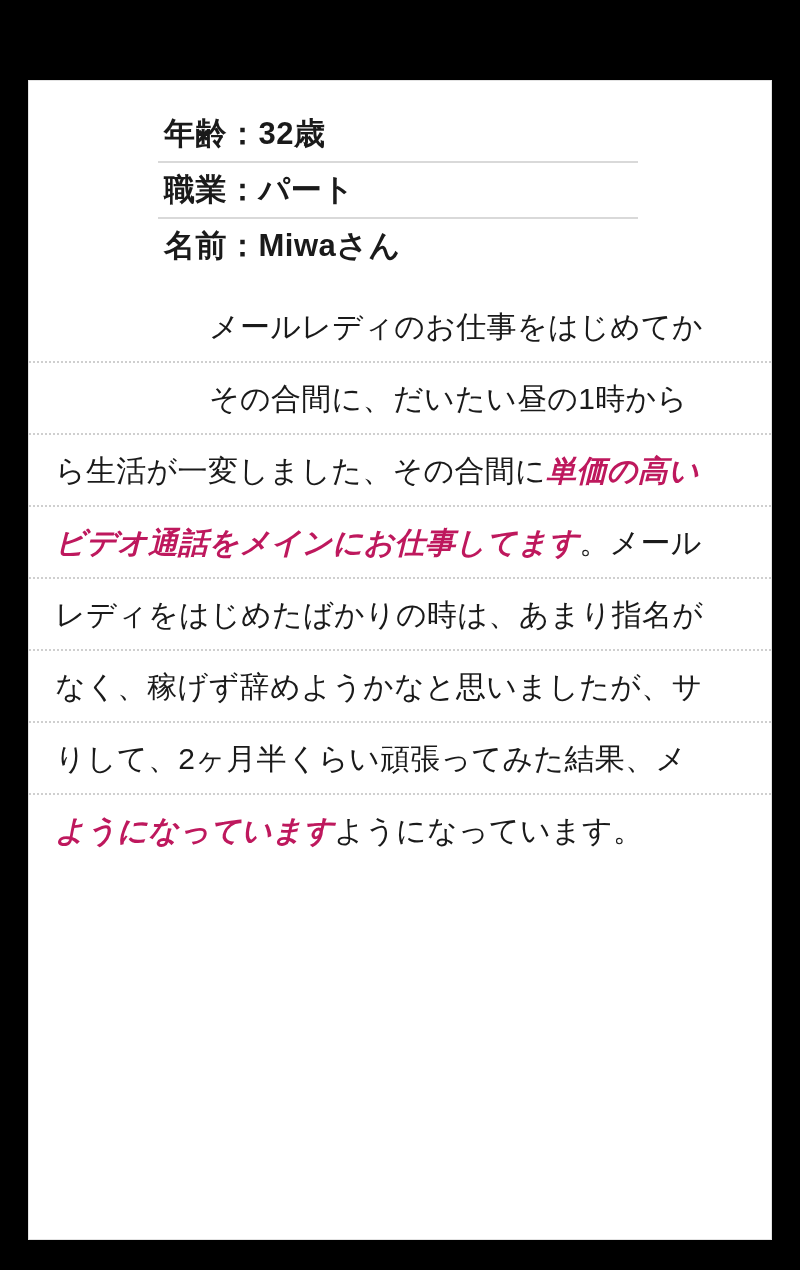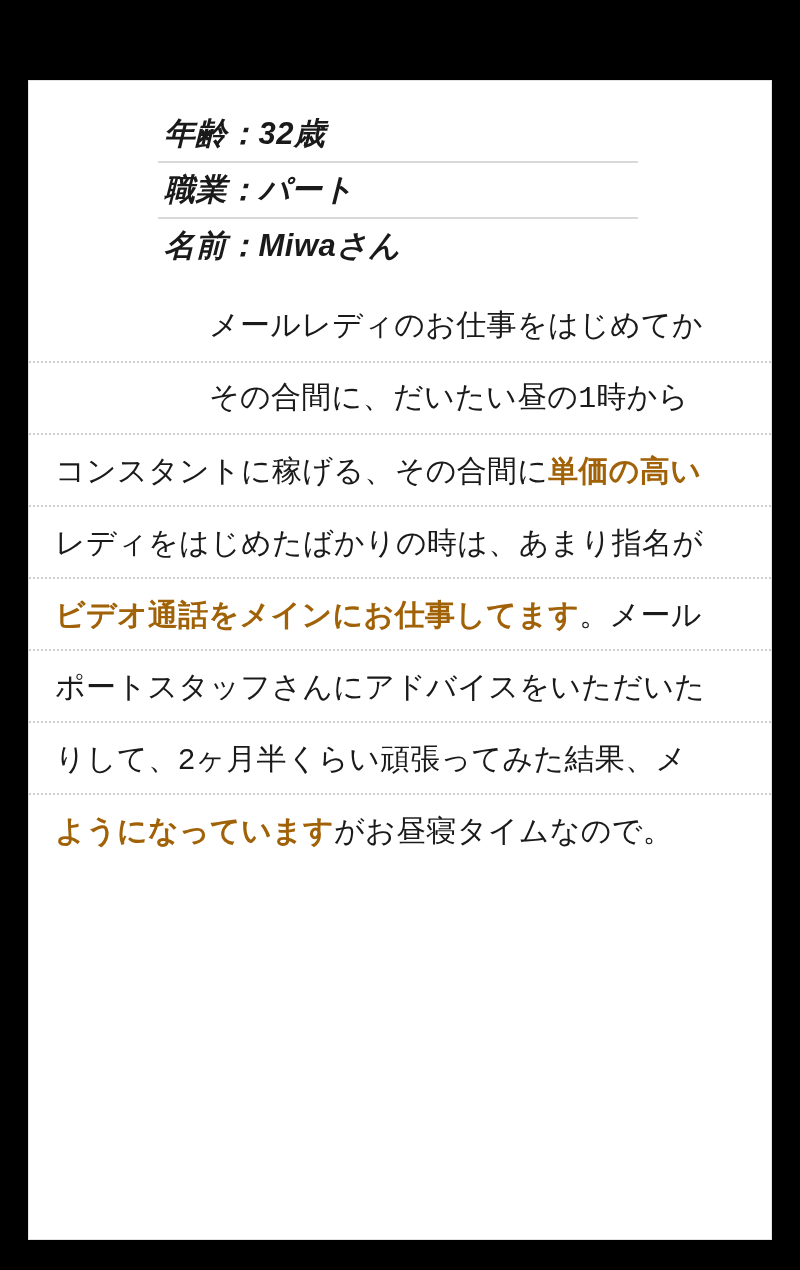--- a/index.html
+++ b/index.html
@@ -32,21 +32,20 @@
     background: #ffffff;
     box-sizing: border-box;
     border: 1px solid #e2e2e2;
     overflow: hidden;
   }
 
   
   #profile {
     margin: 26px 0 0 8px;
     padding: 0 12px 0 0;
-    font-style: italic;
   }
   .profile-row {
     margin: 0 auto;
     width: 480px;
     border-bottom: 2px solid #d9d9d9;
     padding: 6px 0 6px 0;
     box-sizing: border-box;
   }
   .profile-row:last-child {
     border-bottom: none;
@@ -81,25 +80,25 @@
   }
   .ruled-line:last-child {
     border-bottom: none;
   }
   .ruled-line .inner {
     display: block;
     padding: 0 26px;
   }
   .ruled-line.indent .inner {
     padding-left: 180px;
-    font-family: Liberation Mono, monospace;
   }
   .hl {
-    color: #a16207;
+    color: #be185d;
     font-weight: bold;
+    font-style: italic;
   }
   .plain {
     color: #1a1a1a;
     font-weight: normal;
   }
 </style>
 </head>
 <body>
 
 <div id="page">
@@ -118,33 +117,33 @@
     </div>
 
     <div id="body-lines">
         <div class="ruled-line indent">
           <span class="inner"><span class="plain">メールレディのお仕事をはじめてか</span></span>
         </div>
         <div class="ruled-line indent">
           <span class="inner"><span class="plain">その合間に、だいたい昼の1時から</span></span>
         </div>
         <div class="ruled-line">
-          <span class="inner"><span class="plain">コンスタントに稼げる、その合間に</span><span class="hl">単価の高い</span></span>
+          <span class="inner"><span class="plain">ら生活が一変しました、その合間に</span><span class="hl">単価の高い</span></span>
+        </div>
+        <div class="ruled-line">
+          <span class="inner"><span class="hl">ビデオ通話をメインにお仕事してます</span><span class="plain">。メール</span></span>
         </div>
         <div class="ruled-line">
           <span class="inner"><span class="plain">レディをはじめたばかりの時は、あまり指名が</span></span>
         </div>
         <div class="ruled-line">
-          <span class="inner"><span class="hl">ビデオ通話をメインにお仕事してます</span><span class="plain">。メール</span></span>
-        </div>
-        <div class="ruled-line">
-          <span class="inner"><span class="plain">ポートスタッフさんにアドバイスをいただいた</span></span>
+          <span class="inner"><span class="plain">なく、稼げず辞めようかなと思いましたが、サ</span></span>
         </div>
         <div class="ruled-line">
           <span class="inner"><span class="plain">りして、2ヶ月半くらい頑張ってみた結果、メ</span></span>
         </div>
         <div class="ruled-line">
-          <span class="inner"><span class="hl">ようになっています</span><span class="plain">がお昼寝タイムなので。</span></span>
+          <span class="inner"><span class="hl">ようになっています</span><span class="plain">ようになっています。</span></span>
         </div>
       </div>
 
   </div>
 </div>
 
 </body></html>

